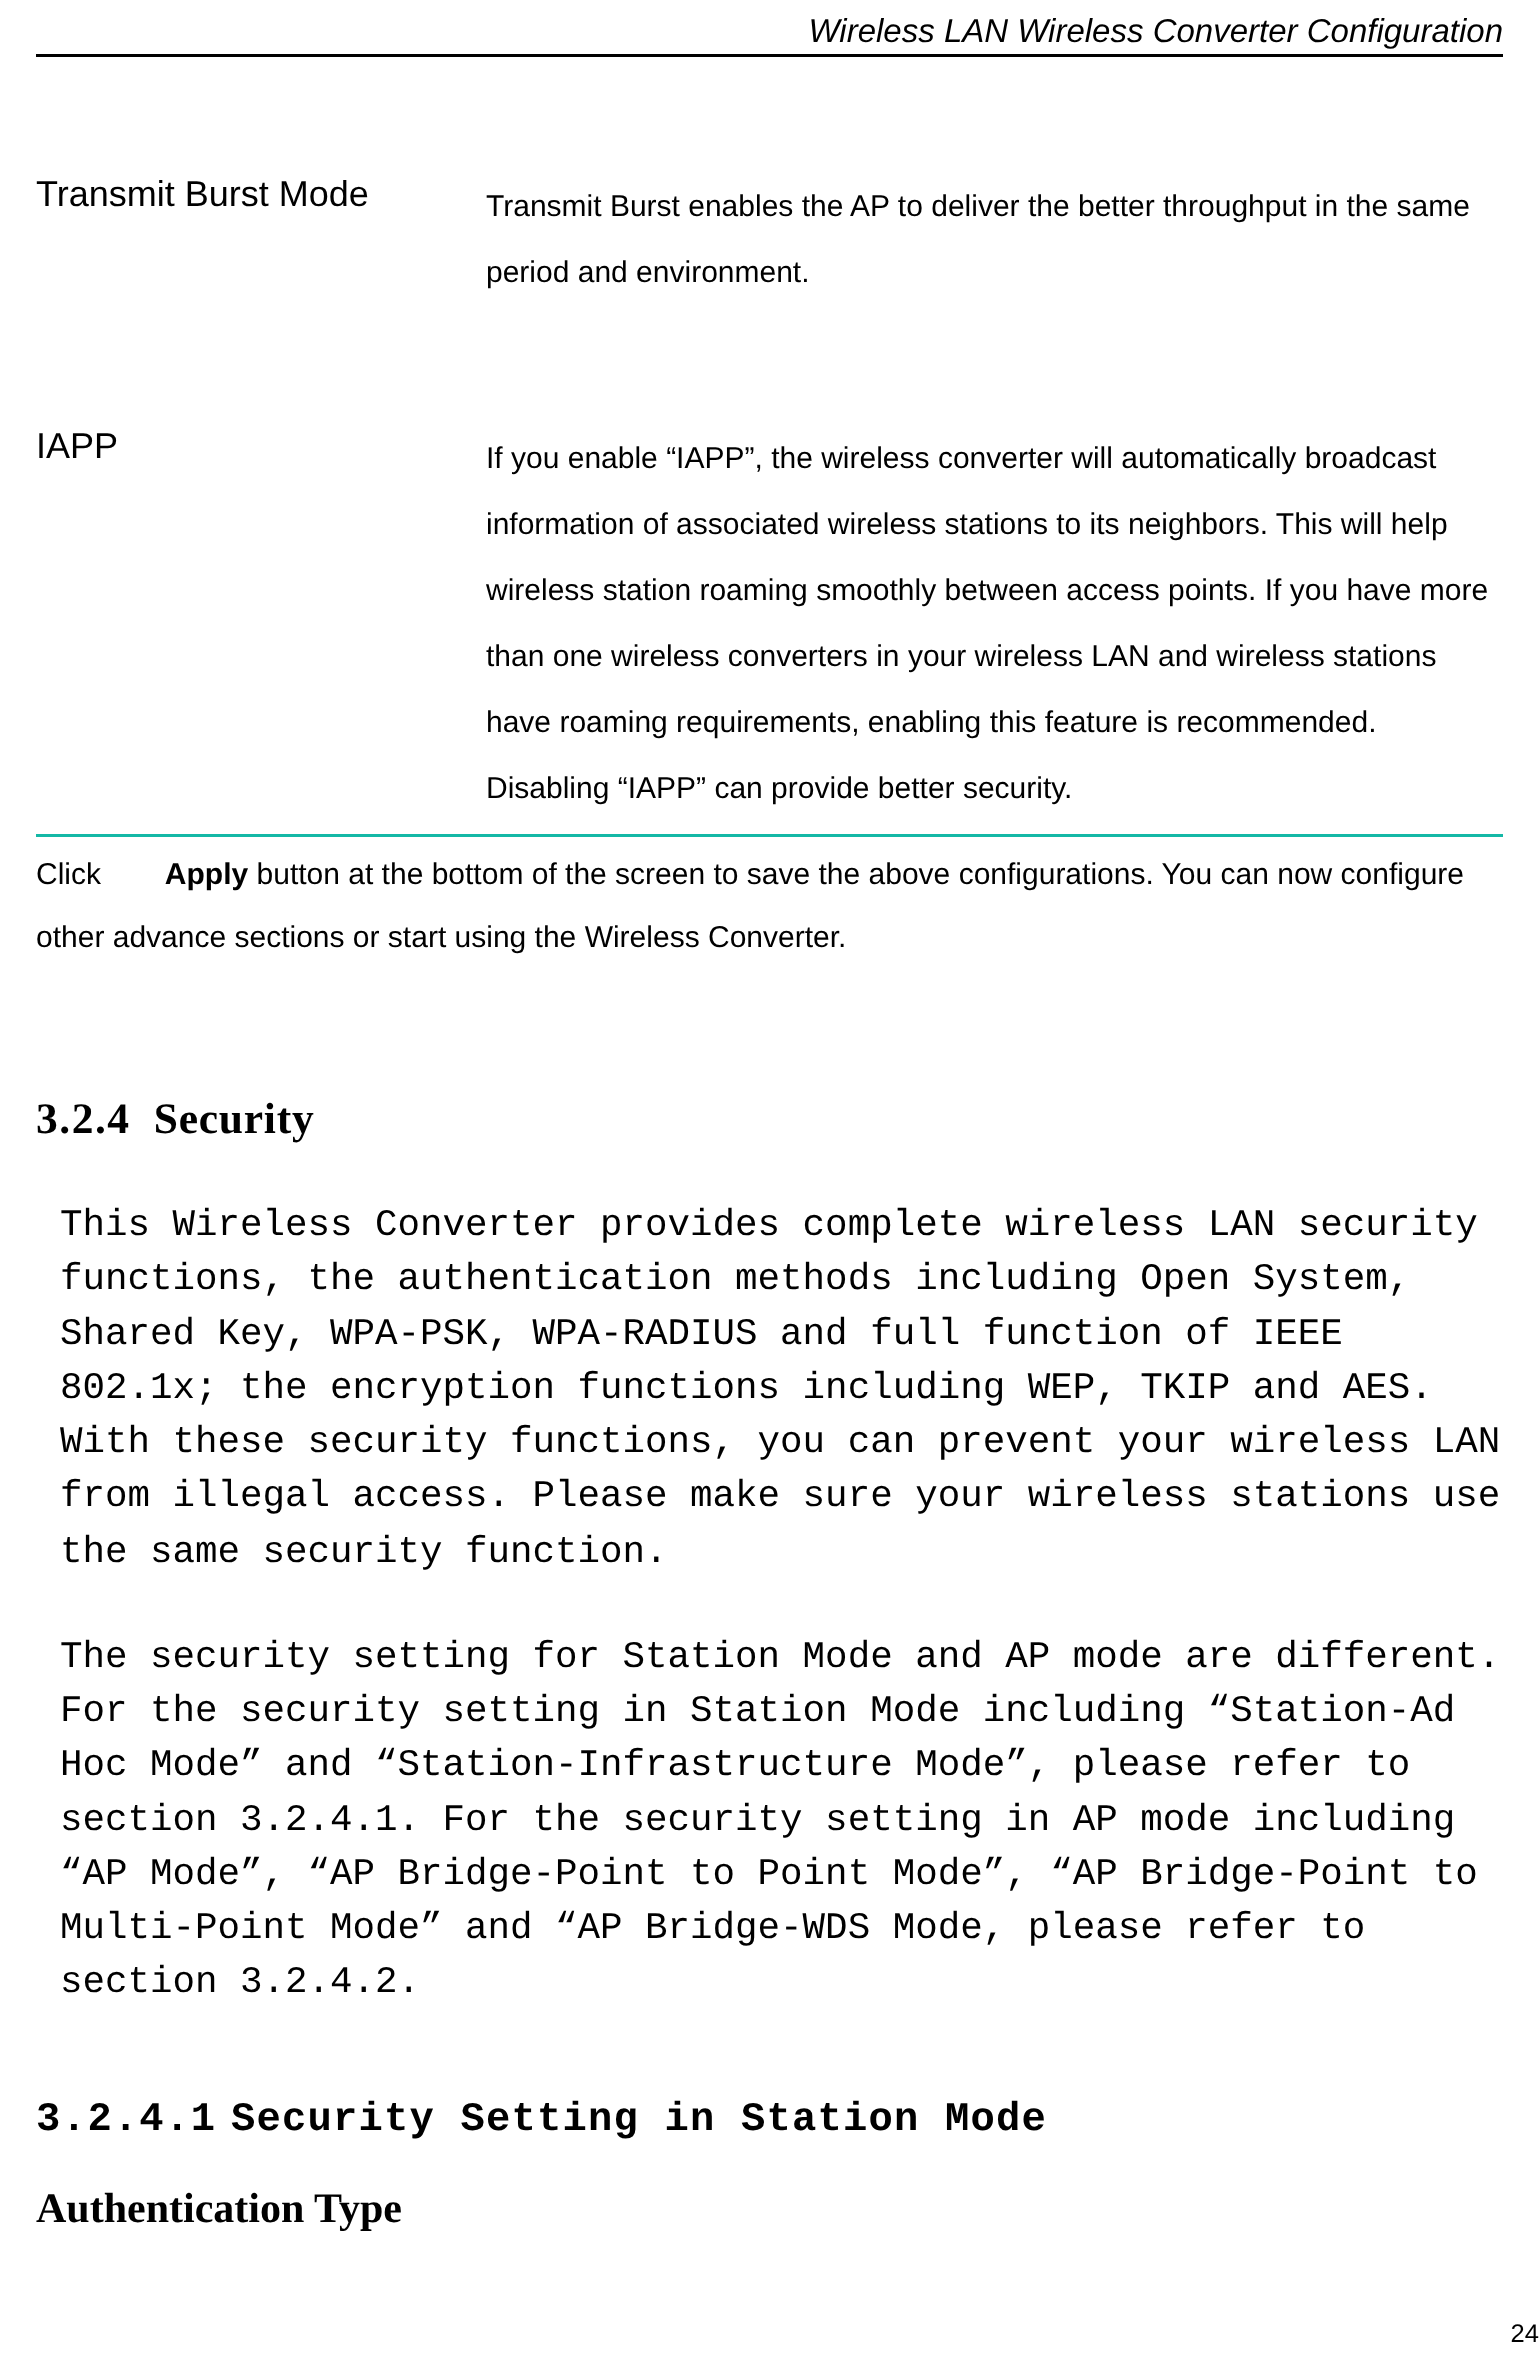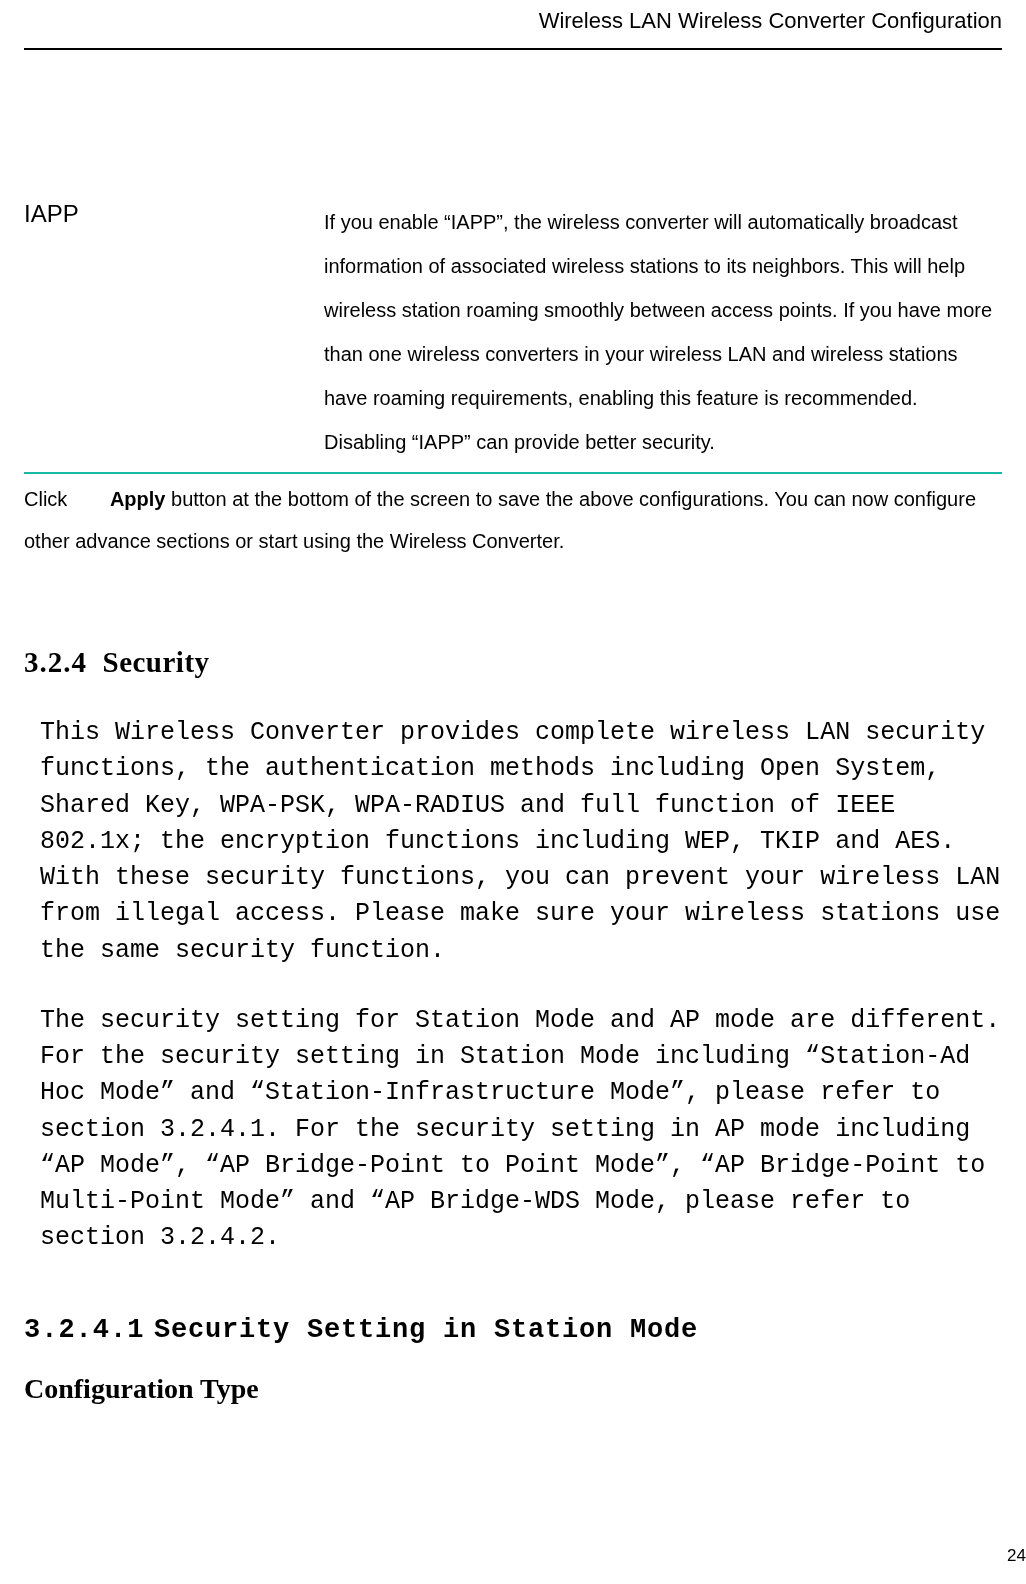--- a/index.html
+++ b/index.html
@@ -9,24 +9,25 @@
       background: #fff;
       font-family: "Times New Roman", Times, serif;
       position: relative;
       padding: 0 24px;
     }
     .page-header {
       text-align: right;
       font-family: Arial, Helvetica, sans-serif;
       font-size: 22px;
       border-bottom: 2px solid #000;
-      padding-bottom: 14px;
+      padding-bottom: 2px;
       margin-top: 8px;
       margin-bottom: 78px;
       letter-spacing: 0px;
+      font-style: italic;
     }
     .def-table {
       width: 100%;
       border-collapse: collapse;
     }
     .def-table td {
       font-family: Arial, Helvetica, sans-serif;
       vertical-align: top;
       padding-bottom: 8px;
     }
@@ -91,20 +92,24 @@
     }
     .spacer-row td { height: 72px; }
   </style>
 </head>
 <body>
 
 <div class="page-header">Wireless LAN Wireless Converter Configuration</div>
 
 <table class="def-table">
   <tbody>
+      <tr>
+    <td class="def-label">Transmit Burst Mode</td>
+    <td class="def-desc">Transmit Burst enables the AP to deliver the better throughput in the same period and environment.</td>
+  </tr>
   <tr class="spacer-row">
         <td></td>
         <td></td>
       </tr>
   <tr class="bottom-rule">
     <td class="def-label">IAPP</td>
     <td class="def-desc">If you enable “IAPP”, the wireless converter will automatically broadcast information of associated wireless stations to its neighbors. This will help wireless station roaming smoothly between access points. If you have more than one wireless converters in your wireless LAN and wireless stations have roaming requirements, enabling this feature is recommended. Disabling “IAPP” can provide better security.</td>
   </tr>
 </tbody>
   </table>
@@ -117,15 +122,15 @@
   <span class="num">3.2.4</span>&nbsp;&nbsp;<span>Security</span>
 </div>
 
 <div class="body-para">This Wireless Converter provides complete wireless LAN security functions, the authentication methods including Open System, Shared Key, WPA-PSK, WPA-RADIUS and full function of IEEE 802.1x; the encryption functions including WEP, TKIP and AES. With these security functions, you can prevent your wireless LAN from illegal access. Please make sure your wireless stations use the same security function.</div>
 <div class="body-para">The security setting for Station Mode and AP mode are different. For the security setting in Station Mode including “Station-Ad Hoc Mode” and “Station-Infrastructure Mode”, please refer to section 3.2.4.1. For the security setting in AP mode including “AP Mode”, “AP Bridge-Point to Point Mode”, “AP Bridge-Point to Multi-Point Mode” and “AP Bridge-WDS Mode, please refer to section 3.2.4.2.</div>
 
 <div class="section-heading-3241">
   <span class="num">3.2.4.1</span><span>Security Setting in Station Mode</span>
 </div>
 
-<div class="section-heading-auth">Configuration Type</div>
+<div class="section-heading-auth">Authentication Type</div>
 
 <div class="page-footer">24</div>
 
 </body></html>

